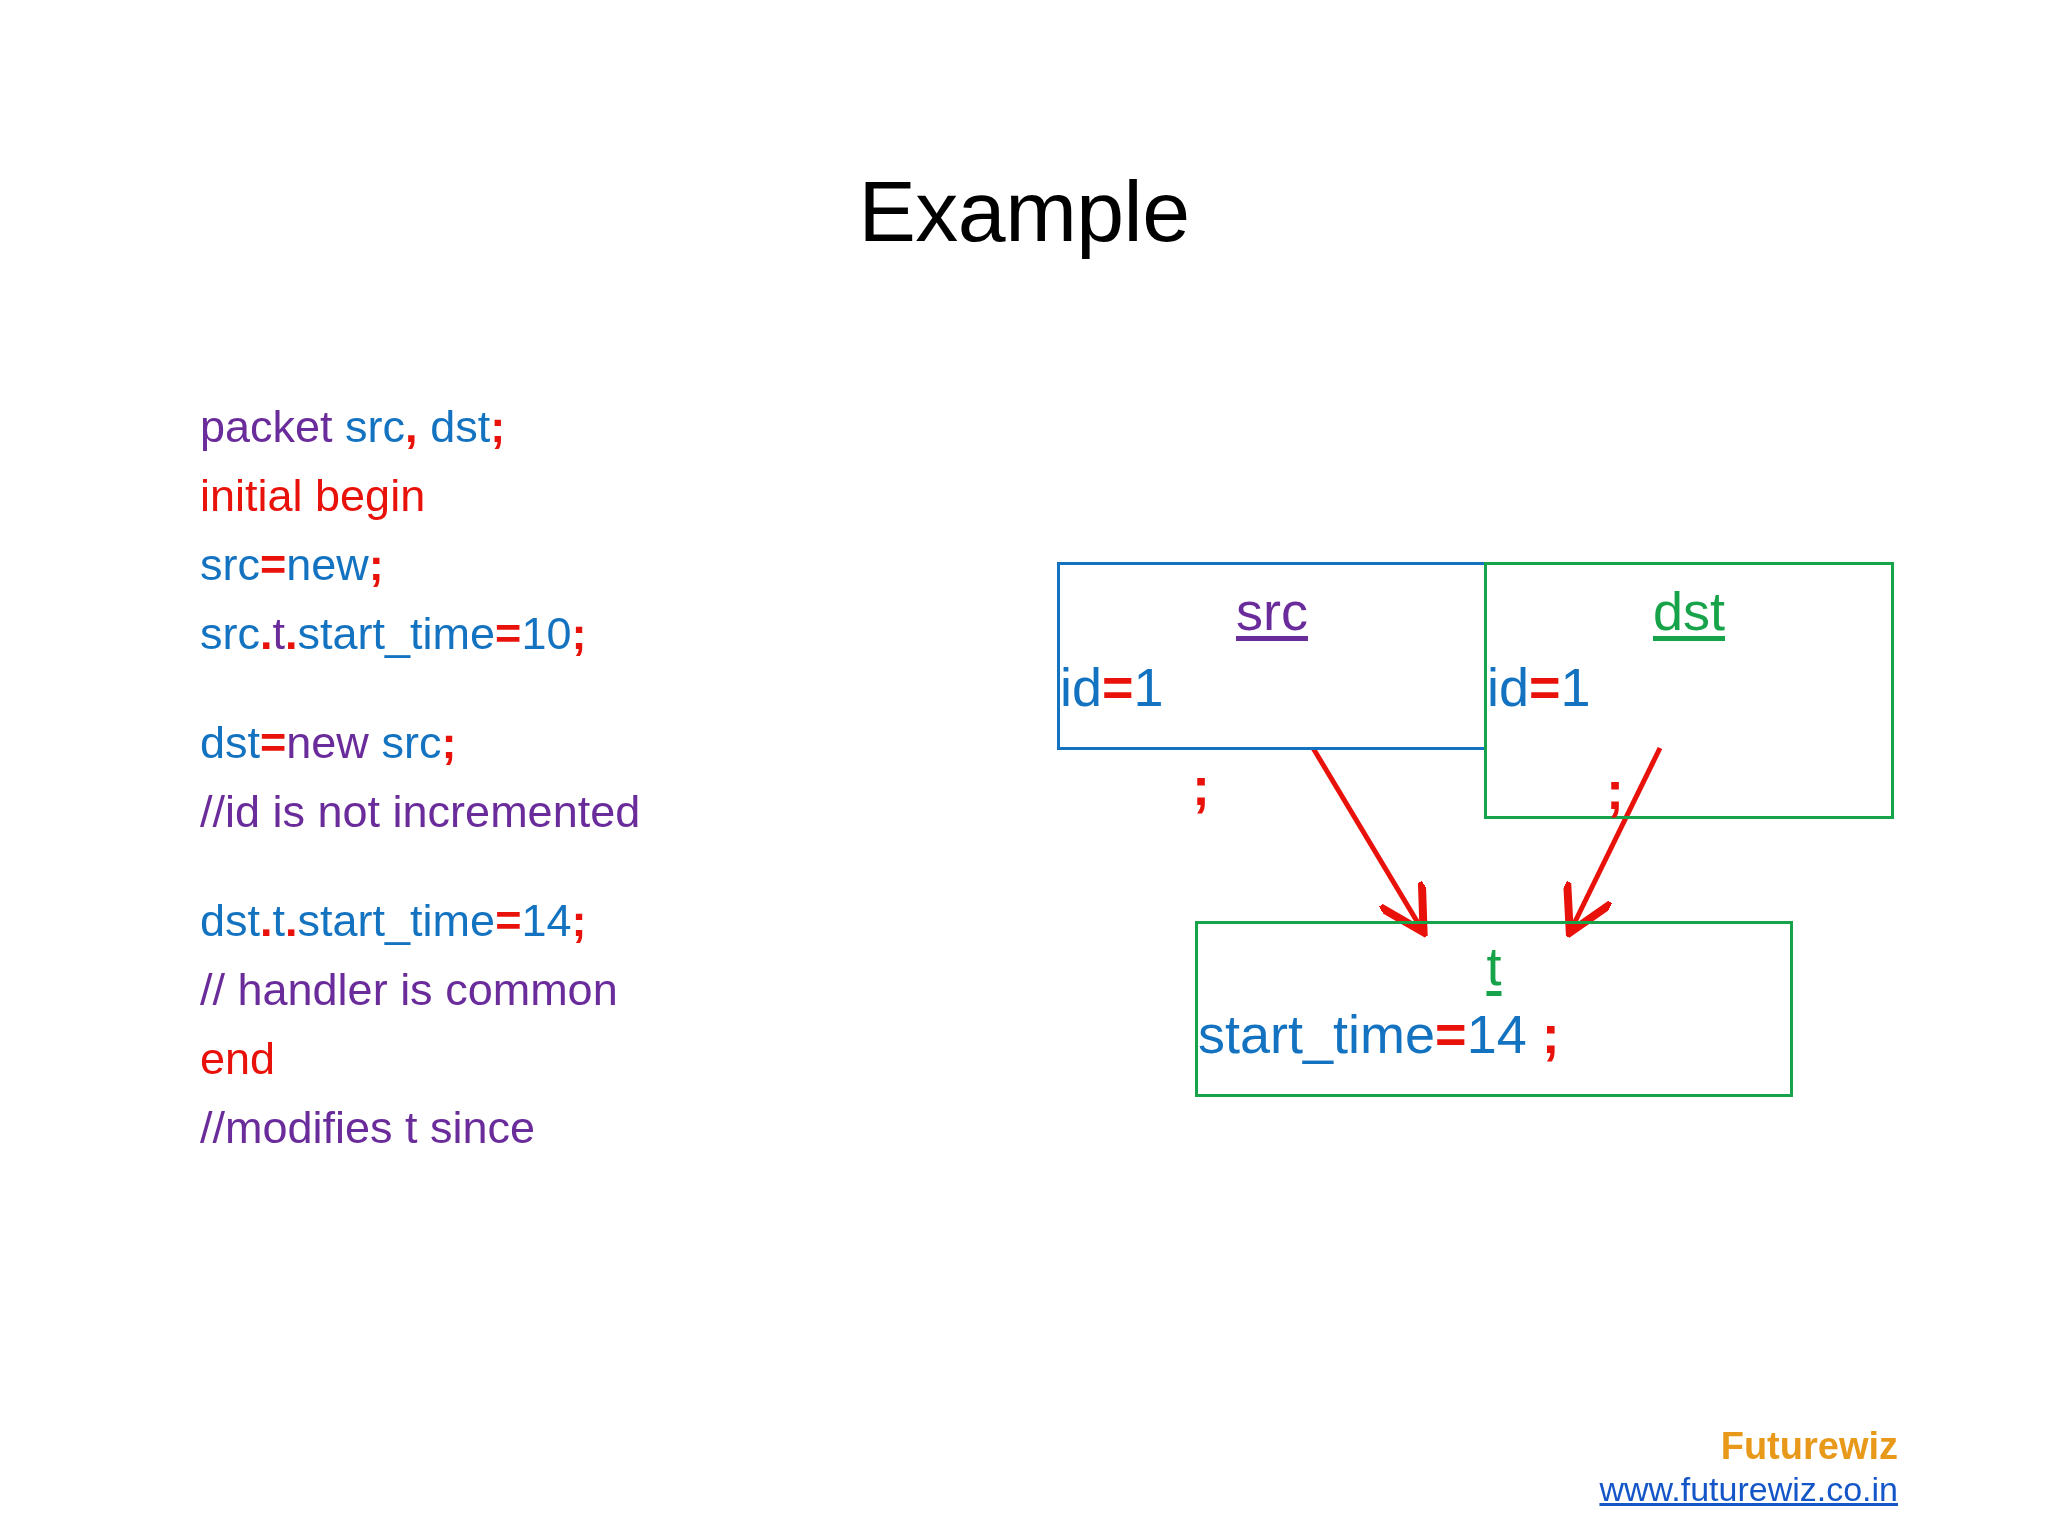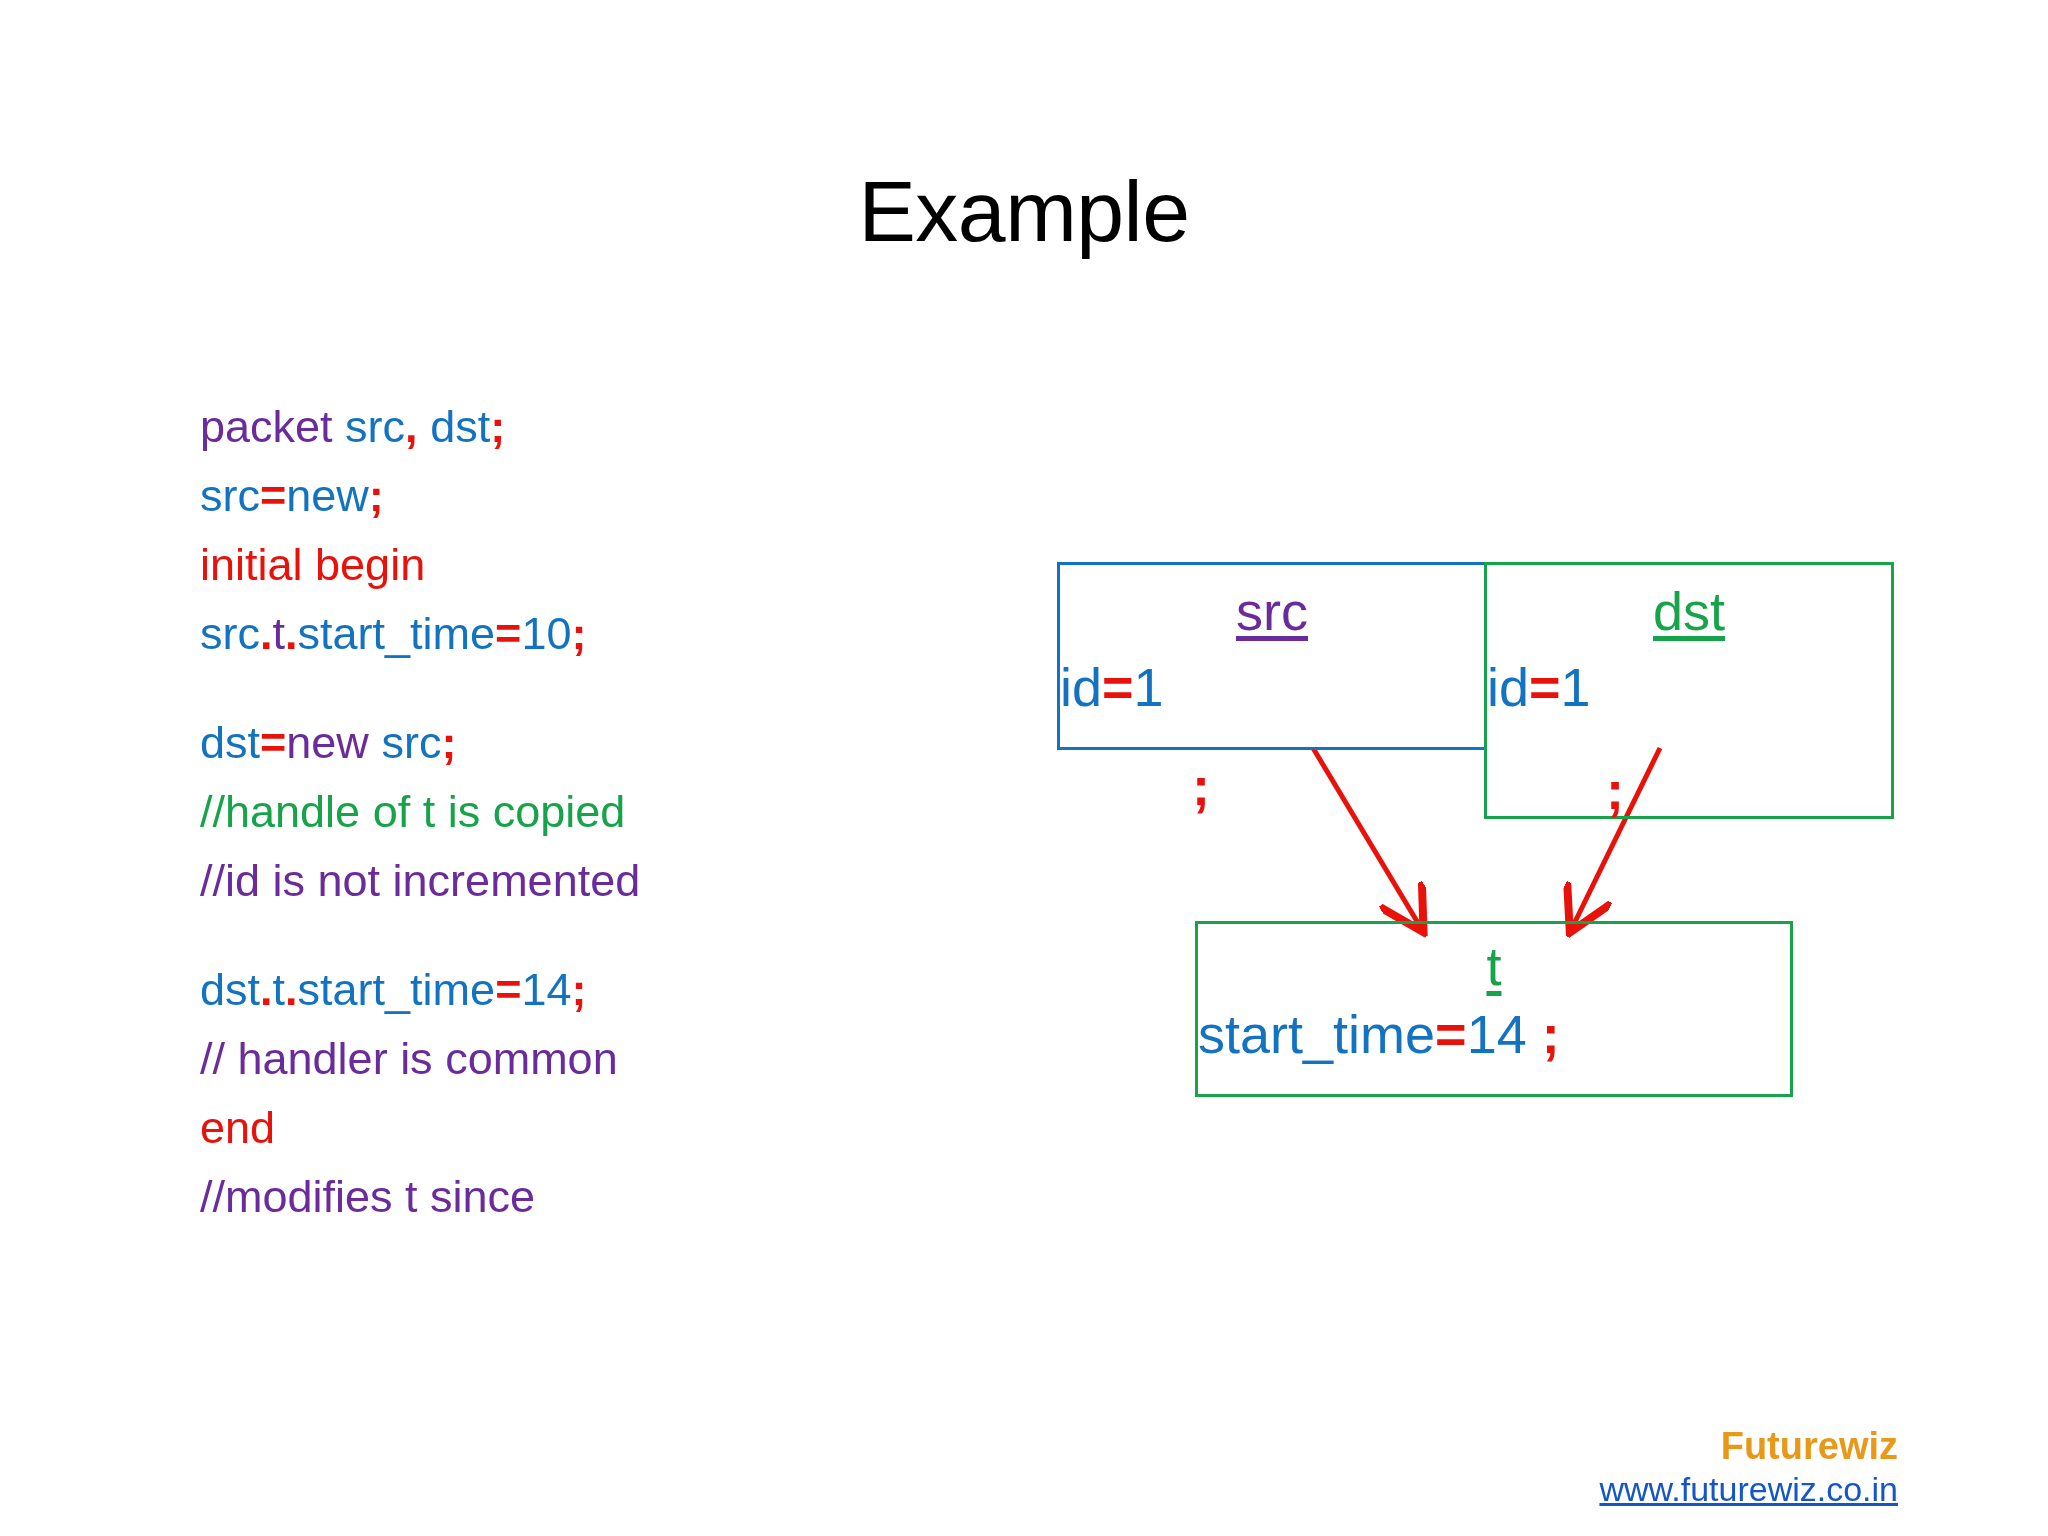--- a/index.html
+++ b/index.html
@@ -146,28 +146,27 @@
 </style>
 </head>
 <body>
 
 <div id="slide-title">Example</div>
 
 <div id="code-column">
 
   <div class="code-block">
     <div class="code-line"><span class="type">packet</span><span> </span><span class="ident">src</span><span class="punc">,</span><span> </span><span class="ident">dst</span><span class="punc">;</span></div>
+    <div class="code-line"><span class="kw">initial begin</span></div>
     <div class="code-line"><span class="ident">src</span><span class="punc">=</span><span class="ident">new</span><span class="punc">;</span></div>
-    <div class="code-line"><span class="kw">initial begin</span></div>
     <div class="code-line"><span class="ident">src</span><span class="punc">.</span><span class="type">t</span><span class="punc">.</span><span class="ident">start_time</span><span class="punc">=</span><span class="num">10</span><span class="punc">;</span></div>
   </div>
 
   <div class="code-block">
     <div class="code-line"><span class="ident">dst</span><span class="punc">=</span><span class="type">new</span><span> </span><span class="ident">src</span><span class="punc">;</span></div>
-    <div class="code-line"><span class="cmt-g">//handle of t is copied</span></div>
     <div class="code-line"><span class="cmt-p">//id is not incremented</span></div>
   </div>
 
   <div class="code-block">
     <div class="code-line"><span class="ident">dst</span><span class="punc">.</span><span class="ident">t</span><span class="punc">.</span><span class="ident">start_time</span><span class="punc">=</span><span class="num">14</span><span class="punc">;</span></div>
     <div class="code-line"><span class="cmt-p">// handler is common </span><span class="kw">end</span></div>
     <div class="code-line"><span class="cmt-p">//modifies t since</span></div>
   </div>
 
 </div>

